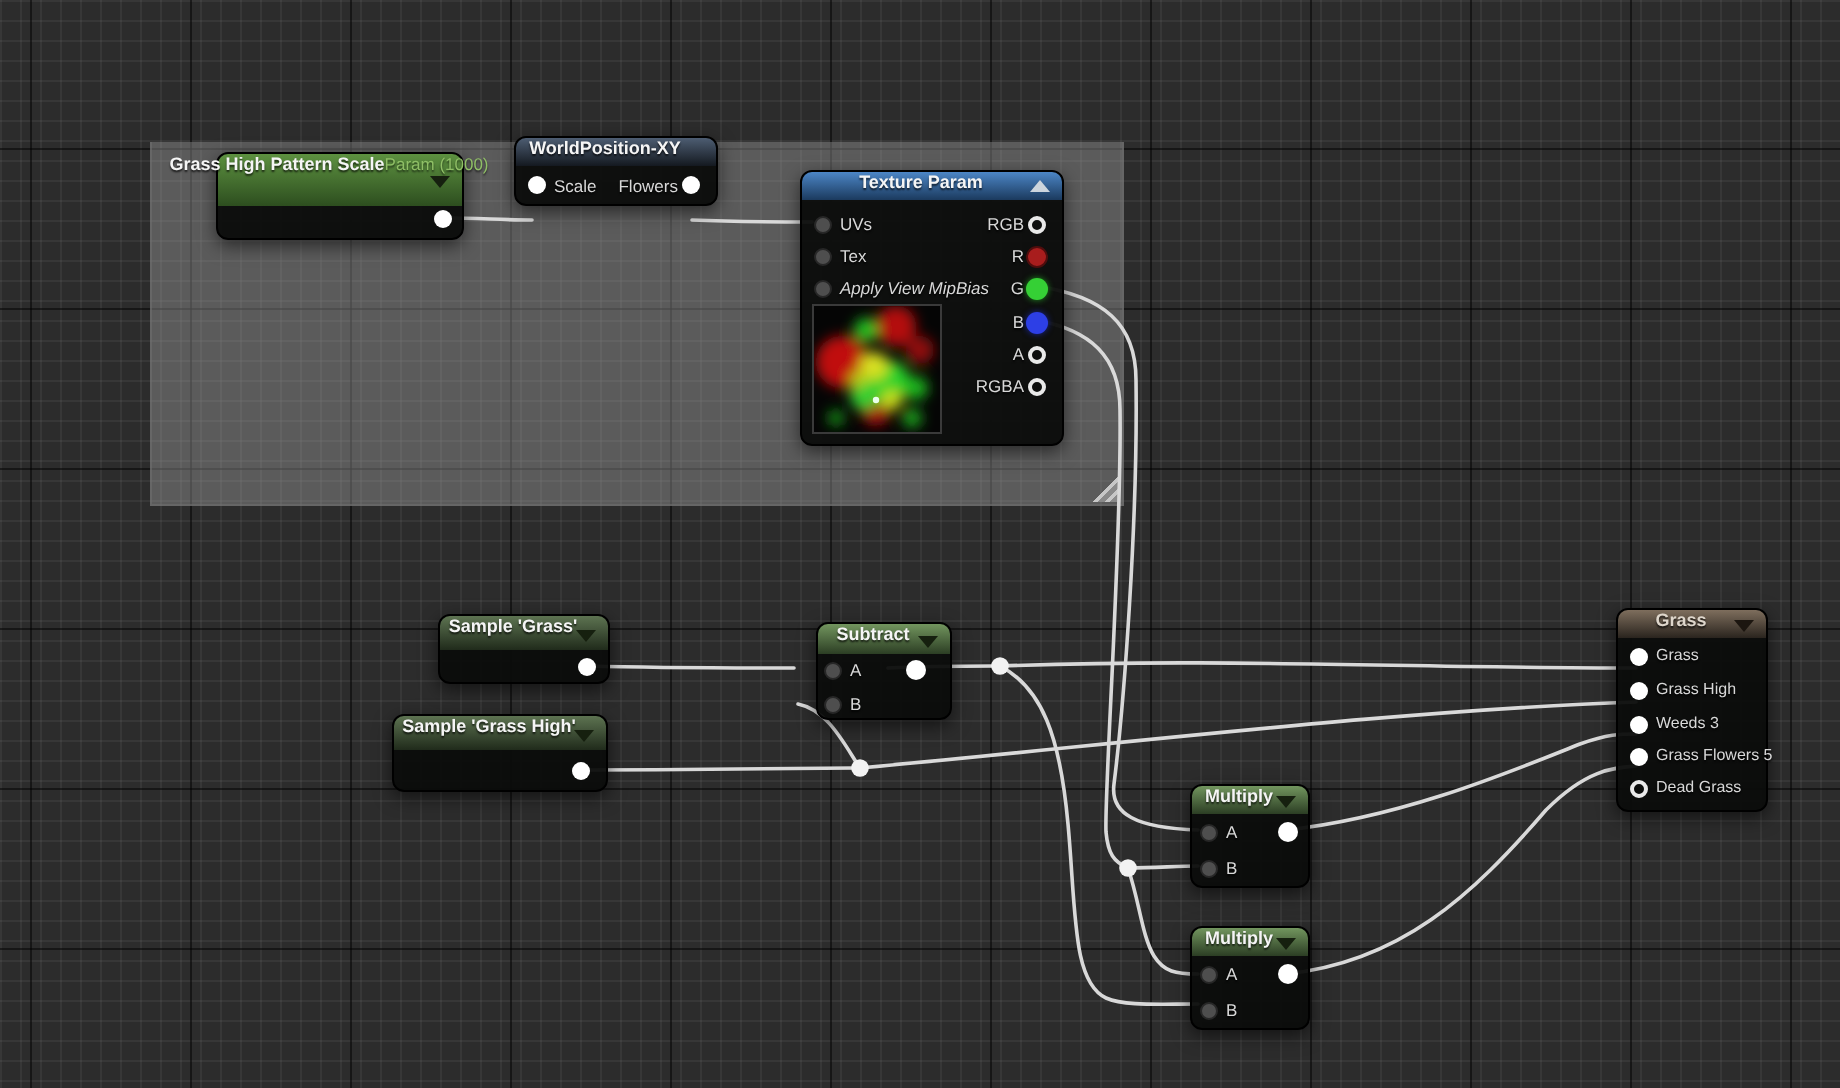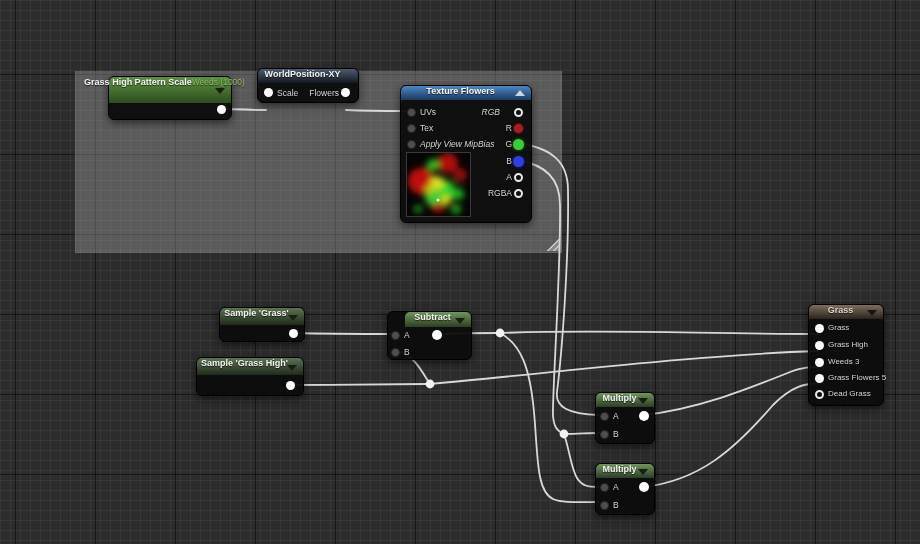--- a/index.html
+++ b/index.html
@@ -81,49 +81,49 @@
     <path d="M643,415 C700,409 755,386 790,372 C804,367 810,367 818,367"></path>
     <path d="M643,487 C700,481 736,448 773,405 C793,385 806,384 818,383"></path>
     <circle cx="500" cy="333" r="4.4" fill="#f2f2f2"></circle>
     <circle cx="430" cy="384" r="4.4" fill="#f2f2f2"></circle>
     <circle cx="564" cy="434" r="4.4" fill="#f2f2f2"></circle>
   </svg>
 
   <div class="node" style="left:108px;top:76px;width:122px;height:42px;">
     <div class="hdr hdr-param" style="height:26px;">
       <span class="t">Grass High Pattern Scale</span>
-      <span class="s">Weeds (1000)</span>
+      <span class="s">Param (1000)</span>
       <span class="caret-dn"></span>
     </div>
     <span class="pin pin-out" style="left:108px;top:28px;"></span>
   </div>
 
   <div class="node" style="left:257px;top:68px;width:100px;height:33px;">
     <div class="hdr hdr-slate" style="height:14px;">
       <span class="t">WorldPosition-XY</span>
     </div>
     <span class="pin pin-white" style="left:6px;top:19px;"></span>
     <span class="lbl" style="left:19px;top:19px;">Scale</span>
     <span class="lbl" style="right:19px;top:19px;">Flowers</span>
     <span class="pin pin-out" style="left:83px;top:19px;"></span>
   </div>
 
   <div class="node" style="left:400px;top:85px;width:130px;height:136px;">
     <div class="hdr hdr-blue" style="height:14px;">
-      <span class="t">Texture Flowers</span>
+      <span class="t">Texture Param</span>
       <span class="caret-up"></span>
     </div>
     <span class="pin pin-gray" style="left:6px;top:22px;"></span>
     <span class="lbl" style="left:19px;top:21px;">UVs</span>
     <span class="pin pin-gray" style="left:6px;top:38px;"></span>
     <span class="lbl" style="left:19px;top:37px;">Tex</span>
     <span class="pin pin-gray" style="left:6px;top:54px;"></span>
     <span class="lbl" style="left:19px;top:53px;font-style:italic;">Apply View MipBias</span>
 
-    <span class="lbl" style="right:31px;top:21px;font-style:italic;">RGB</span>
+    <span class="lbl" style="right:19px;top:21px;">RGB</span>
     <span class="pin pin-hollow" style="left:113px;top:22px;"></span>
     <span class="lbl" style="right:19px;top:37px;">R</span>
     <span class="pin pin-r" style="left:112px;top:37px;width:11px;height:11px;"></span>
     <span class="lbl" style="right:19px;top:53px;">G</span>
     <span class="pin pin-g" style="left:112px;top:53px;width:11px;height:11px;"></span>
     <span class="lbl" style="right:19px;top:70px;">B</span>
     <span class="pin pin-b" style="left:112px;top:70px;width:11px;height:11px;"></span>
     <span class="lbl" style="right:19px;top:86px;">A</span>
     <span class="pin pin-hollow" style="left:113px;top:87px;"></span>
     <span class="lbl" style="right:19px;top:102px;">RGBA</span>
@@ -164,21 +164,21 @@
   </div>
 
   <div class="node" style="left:196px;top:357px;width:106px;height:37px;">
     <div class="hdr hdr-sample" style="height:17px;">
       <span class="t">Sample 'Grass High'</span>
       <span class="caret-dn"></span>
     </div>
     <span class="pin pin-out" style="left:89px;top:23px;"></span>
   </div>
 
-  <div class="node" style="left:387px;top:311px;width:66px;height:47px;padding-left:17px;">
+  <div class="node" style="left:408px;top:311px;width:66px;height:47px;">
     <div class="hdr hdr-green" style="height:15px;">
       <span class="t">Subtract</span>
       <span class="caret-dn"></span>
     </div>
     <span class="pin pin-gray" style="left:3px;top:19px;"></span>
     <span class="lbl" style="left:16px;top:18px;">A</span>
     <span class="pin pin-gray" style="left:3px;top:36px;"></span>
     <span class="lbl" style="left:16px;top:35px;">B</span>
     <span class="pin pin-out" style="left:44px;top:18px;width:10px;height:10px;"></span>
   </div>

